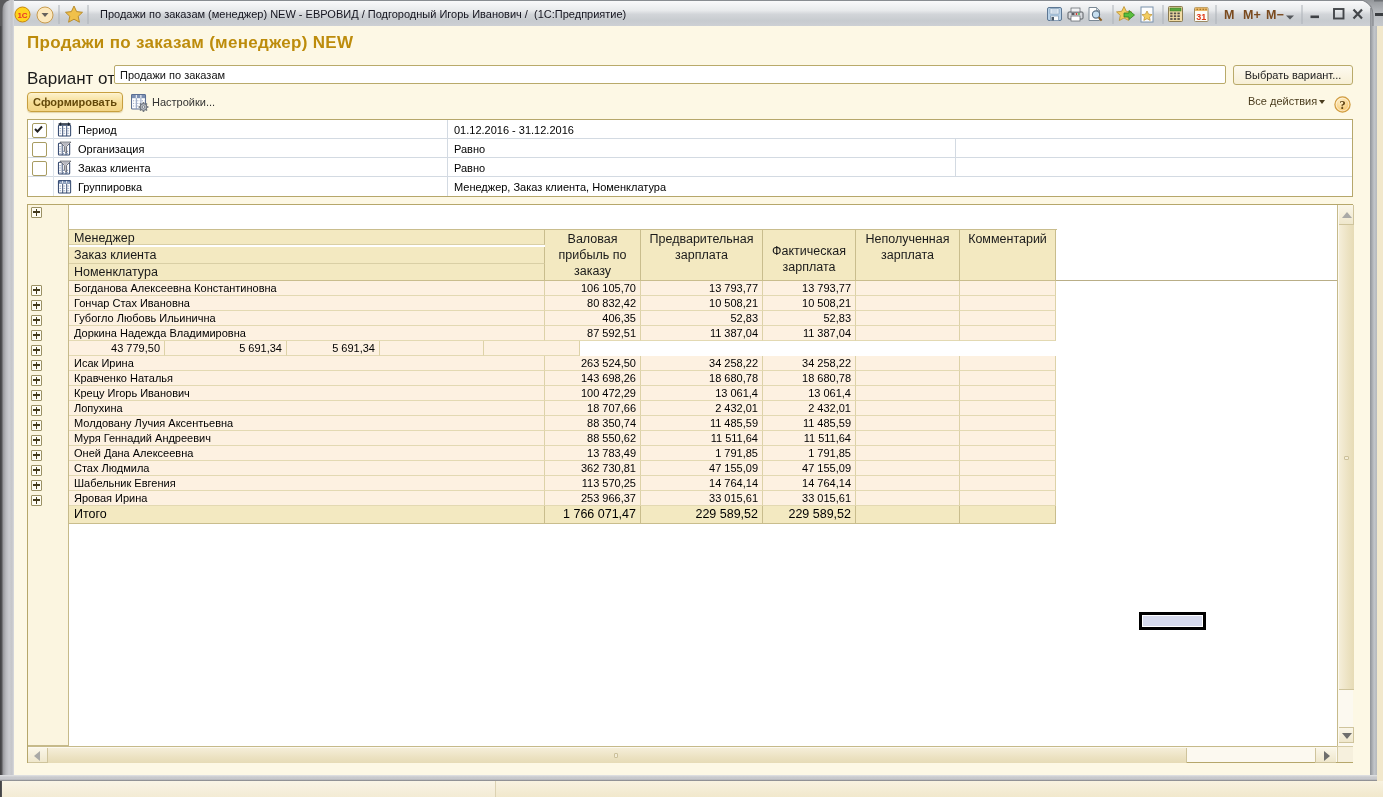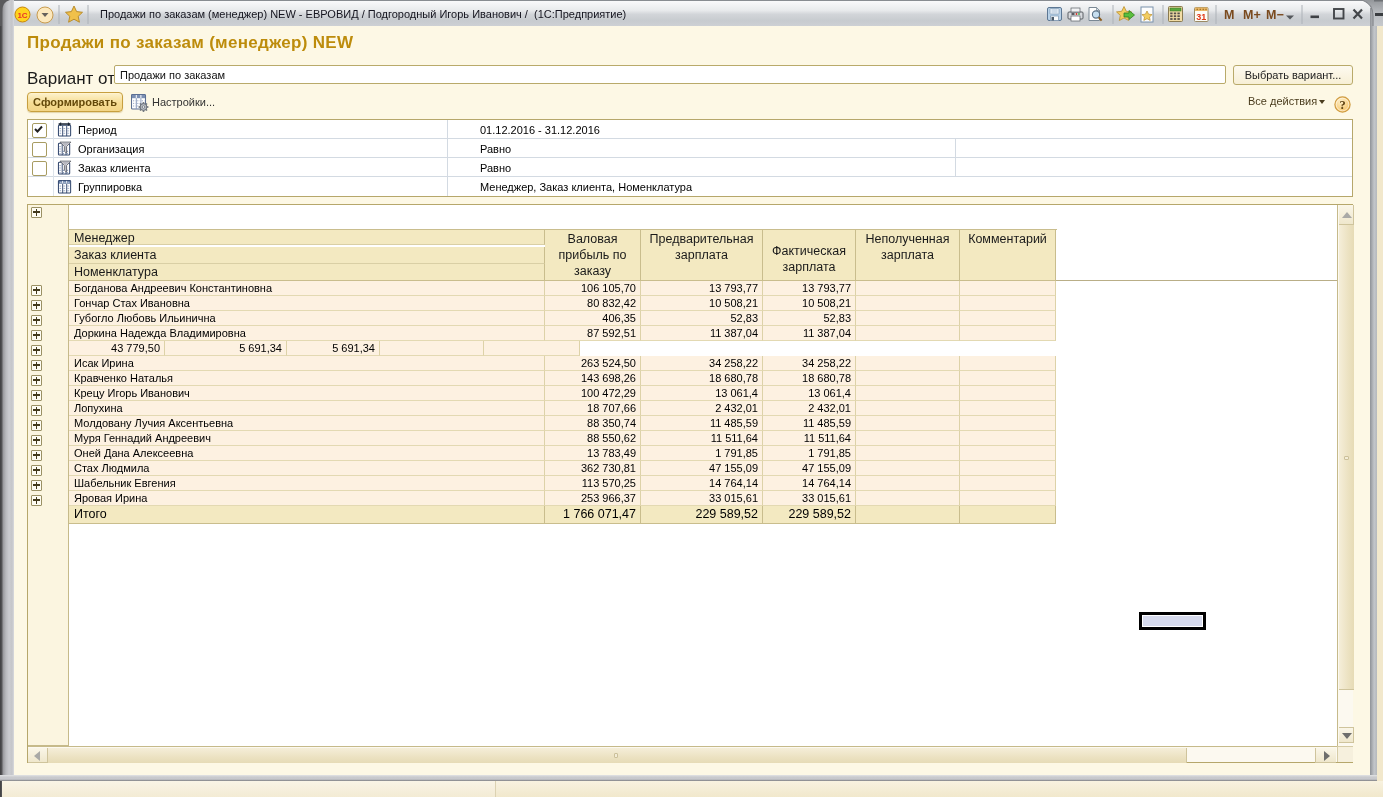--- a/index.html
+++ b/index.html
@@ -36,21 +36,21 @@
   box-shadow:inset 0 1px 0 #fff3cf, 0 1px 1px rgba(180,150,60,.35);}
 #lblsettings{left:152px;top:96px;font-size:11px;color:#333;}
 #lblactions{left:1248px;top:95px;font-size:11px;color:#4a3c1e;}
 #actarrow{left:1319px;top:100px;width:0;height:0;border-left:3.5px solid transparent;border-right:3.5px solid transparent;border-top:4.5px solid #4a3c1e;}
 
 #ftable{left:27px;top:119px;width:1326px;height:78px;background:#fff;border:1px solid #b6a76b;box-sizing:border-box;}
 .frow{position:absolute;left:0;width:100%;height:19px;border-bottom:1px solid #d3dae2;box-sizing:border-box;}
 .fcheck{position:absolute;left:4px;top:3px;width:13px;height:13px;background:#fff;border:1px solid #a89c62;border-radius:2px;}
 .ficon{position:absolute;left:29px;top:2px;width:16px;height:15px;}
 .flbl{position:absolute;left:50px;top:4px;font-size:11px;color:#000;}
-.fval{position:absolute;left:426px;top:4px;font-size:11px;color:#000;margin-left:26px;}
+.fval{position:absolute;left:426px;top:4px;font-size:11px;color:#000;}
 .fsep2{position:absolute;left:927px;top:0;width:1px;height:100%;background:#d3dae2;}
 
 #report{left:27px;top:204px;width:1326px;height:559px;background:#fff;border:1px solid #b6a76b;box-sizing:border-box;}
 #expcol{position:absolute;left:0px;top:0px;width:41px;height:541px;background:#fbf5e0;border-right:1px solid #c6ba8a;border-bottom:1px solid #c6ba8a;box-sizing:border-box;}
 .plus{position:absolute;width:11px;height:11px;background:#fefcf2;border:1px solid #9a9064;box-sizing:border-box;border-radius:1px;}
 .plus:before{content:"";position:absolute;left:1px;top:3.75px;width:7px;height:1.5px;background:#42391c;}
 .plus:after{content:"";position:absolute;left:3.75px;top:1px;width:1.5px;height:7px;background:#42391c;}
 
 .hcell{position:absolute;background:#f3e9c1;border-right:1px solid #c9bd8d;border-bottom:1px solid #c9bd8d;box-sizing:border-box;font-size:12.5px;color:#1a1a1a;}
 .hnum{text-align:center;}
@@ -351,21 +351,21 @@
     <div class="hcell hnum" style="left:517px;top:25px;width:96px;height:51px;line-height:16px;padding-top:1px;">Валовая<br>прибыль по<br>заказу</div>
     <div class="hcell hnum" style="left:613px;top:25px;width:122px;height:51px;line-height:16px;padding-top:1px;">Предварительная<br>зарплата</div>
     <div class="hcell hnum" style="left:735px;top:25px;width:93px;height:51px;line-height:16px;padding-top:13px;">Фактическая<br>зарплата</div>
     <div class="hcell hnum" style="left:828px;top:25px;width:104px;height:51px;line-height:16px;padding-top:1px;">Неполученная<br>зарплата</div>
     <div class="hcell hnum" style="left:932px;top:25px;width:96px;height:51px;line-height:16px;padding-top:1px;">Комментарий</div>
     <div class="abs" style="left:41px;top:24px;width:988px;height:1px;background:#c9bd8d;"></div>
     <div class="abs" style="left:1028px;top:75px;width:281px;height:1px;background:#b9ae87;"></div>
   </div>
   <div id="rrows">
     <div class="drow" style="top:76px;">
-        <div class="dcell dname">Богданова Андреевич Константиновна</div>
+        <div class="dcell dname">Богданова Алексеевна Константиновна</div>
         <div class="dcell dn w1">106&nbsp;105,70</div>
         <div class="dcell dn w2">13&nbsp;793,77</div>
         <div class="dcell dn w3">13&nbsp;793,77</div>
         <div class="dcell dn w4"></div>
         <div class="dcell dn w5"></div>
       </div>
     <div class="drow" style="top:91px;">
         <div class="dcell dname">Гончар Стах Ивановна</div>
         <div class="dcell dn w1">80&nbsp;832,42</div>
         <div class="dcell dn w2">10&nbsp;508,21</div>

